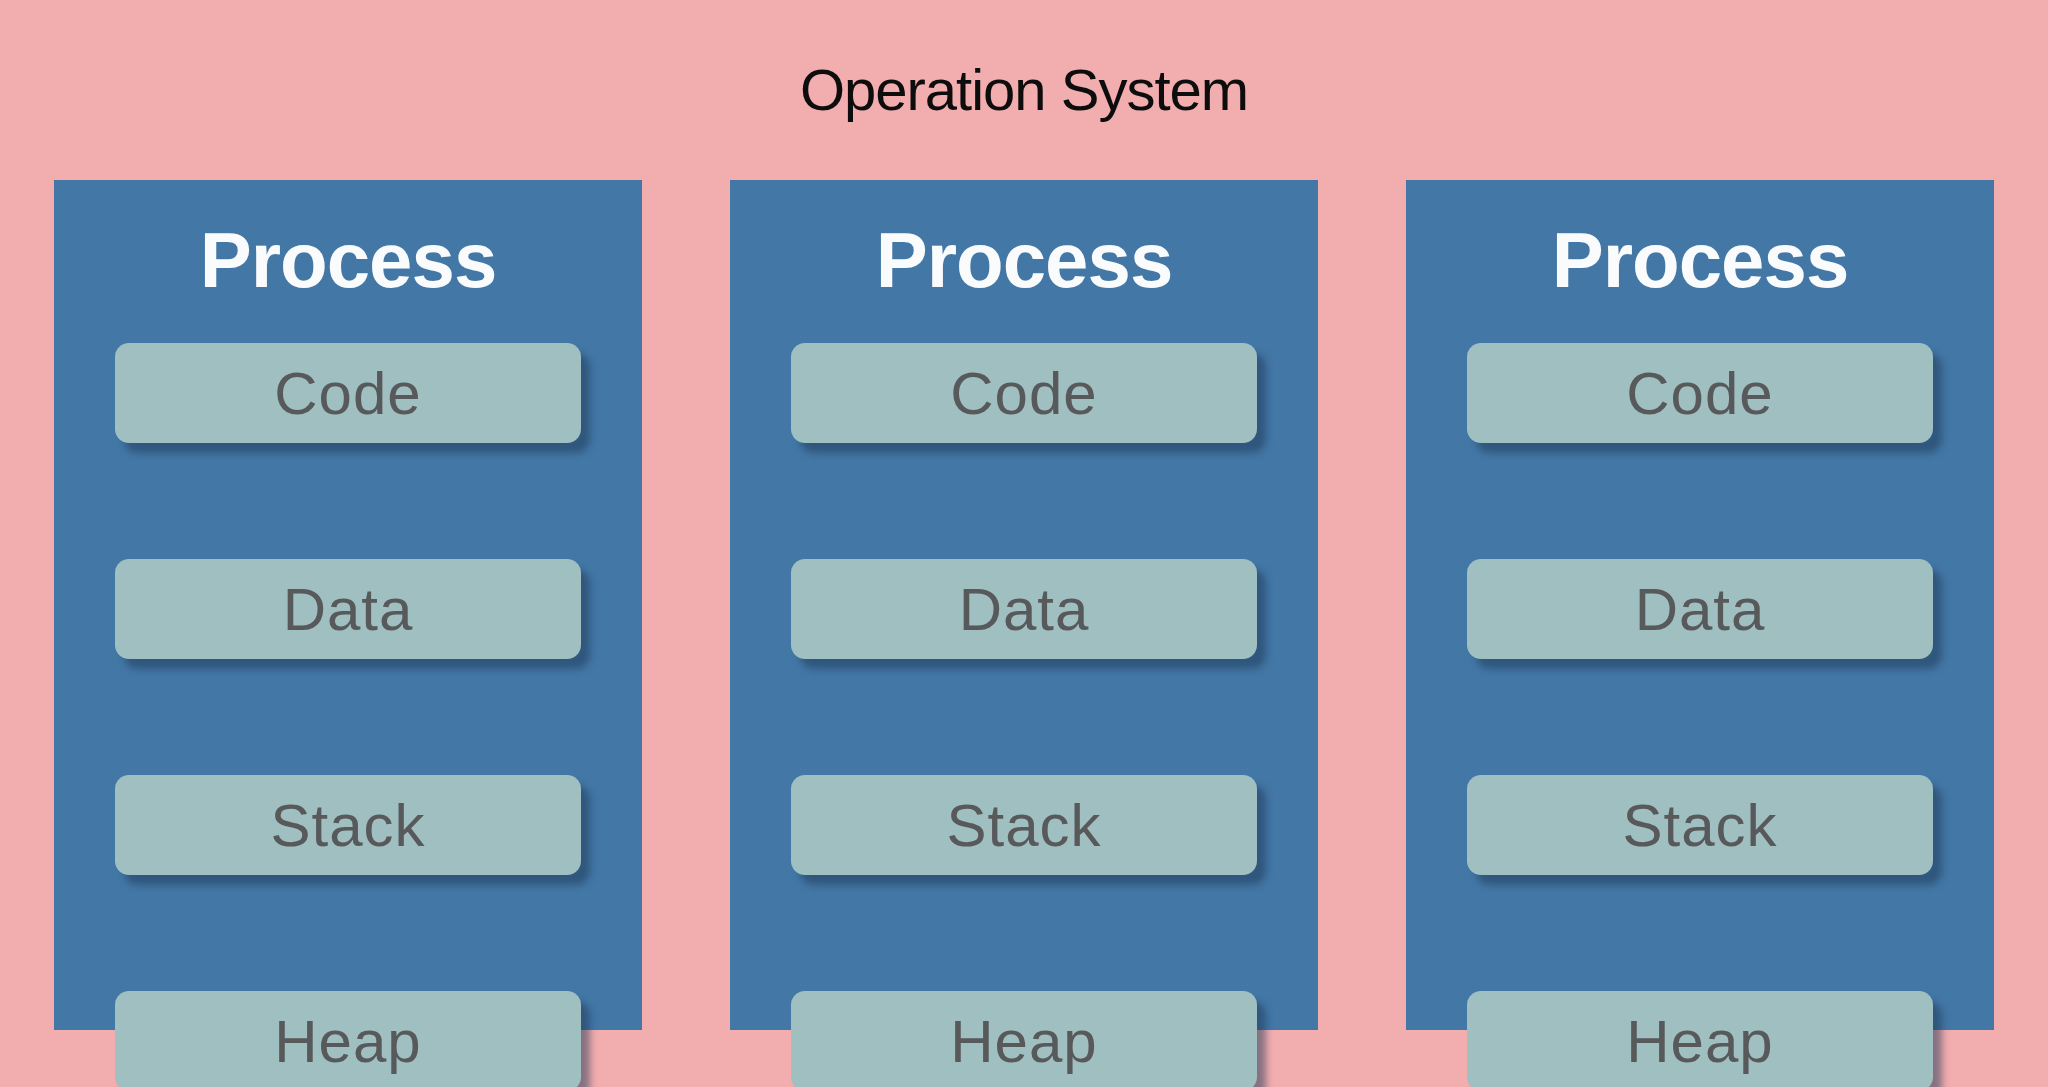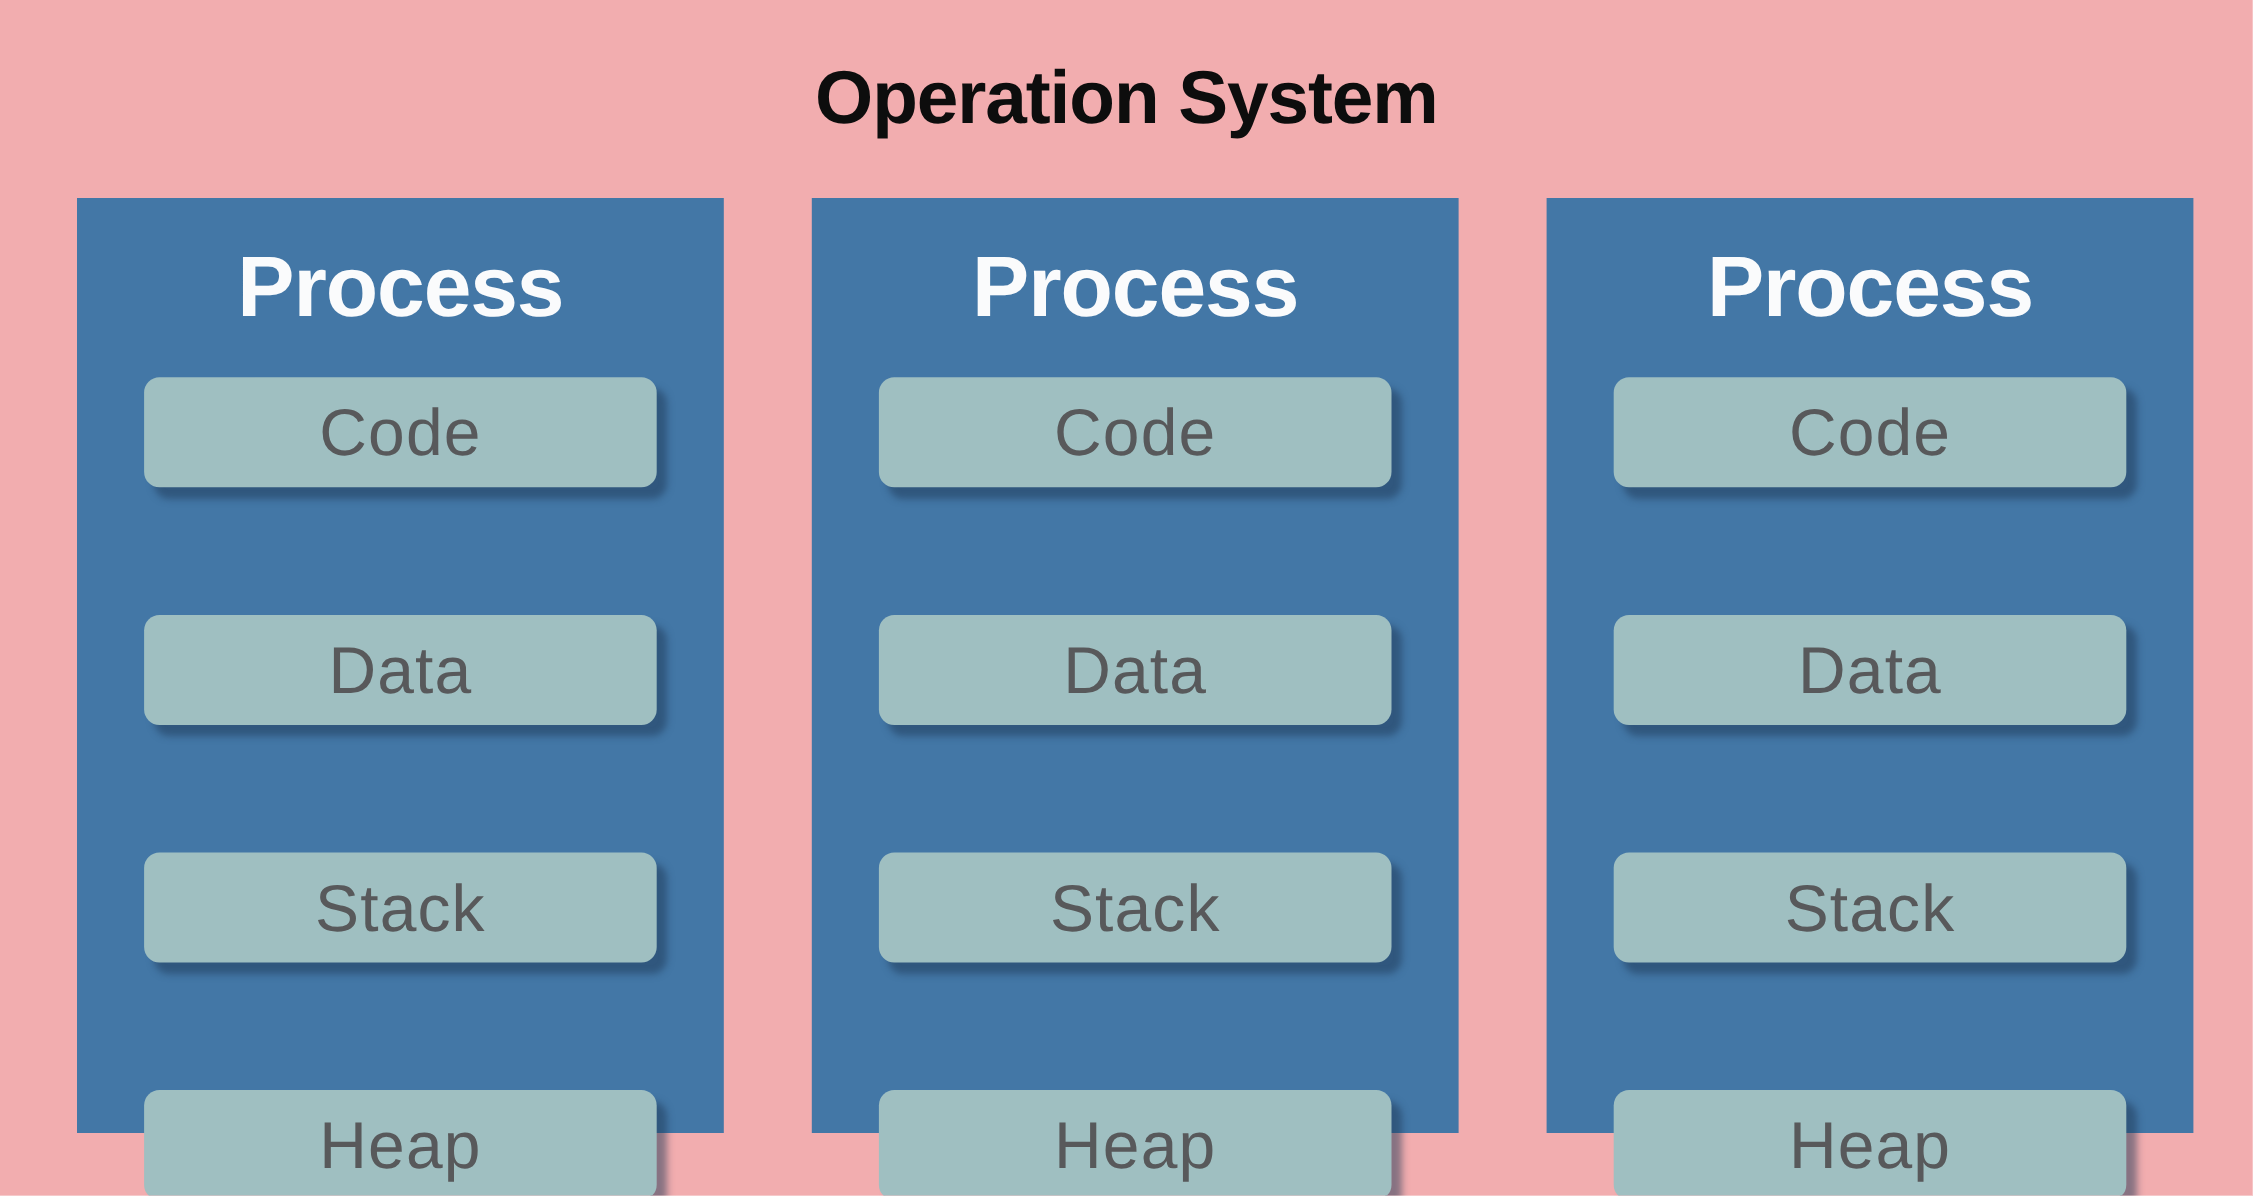--- a/index.html
+++ b/index.html
@@ -12,43 +12,42 @@
     height: 1087px;
     background: var(--bg, #F2ADAF);
     font-family: "Liberation Sans", sans-serif;
     overflow: hidden;
   }
   .diagram-title {
     height: 178px;
     display: flex;
     align-items: center;
     justify-content: center;
-    font-size: 68px;
-    font-weight: 700;
+    font-size: 58px;
+    font-weight: 400;
     letter-spacing: -1px;
     color: var(--title-text, #0D0D0D);
   }
   .columns {
     position: absolute;
     left: 54px;
     right: 54px;
     top: 180px;
     height: 850px;
     display: flex;
     justify-content: space-between;
   }
   .process-box {
     width: 588px;
     height: 850px;
     background: var(--process-box, #4377A6);
     box-sizing: border-box;
     padding: 24px 61px 0 61px;
     display: flex;
     flex-direction: column;
-    margin-left: 16px;
   }
   .process-title {
     text-align: center;
     font-size: 78px;
     font-weight: 800;
     color: var(--process-title, #FAFBFC);
     line-height: 112px;
     height: 112px;
     margin-bottom: 27px;
     letter-spacing: -1px;

